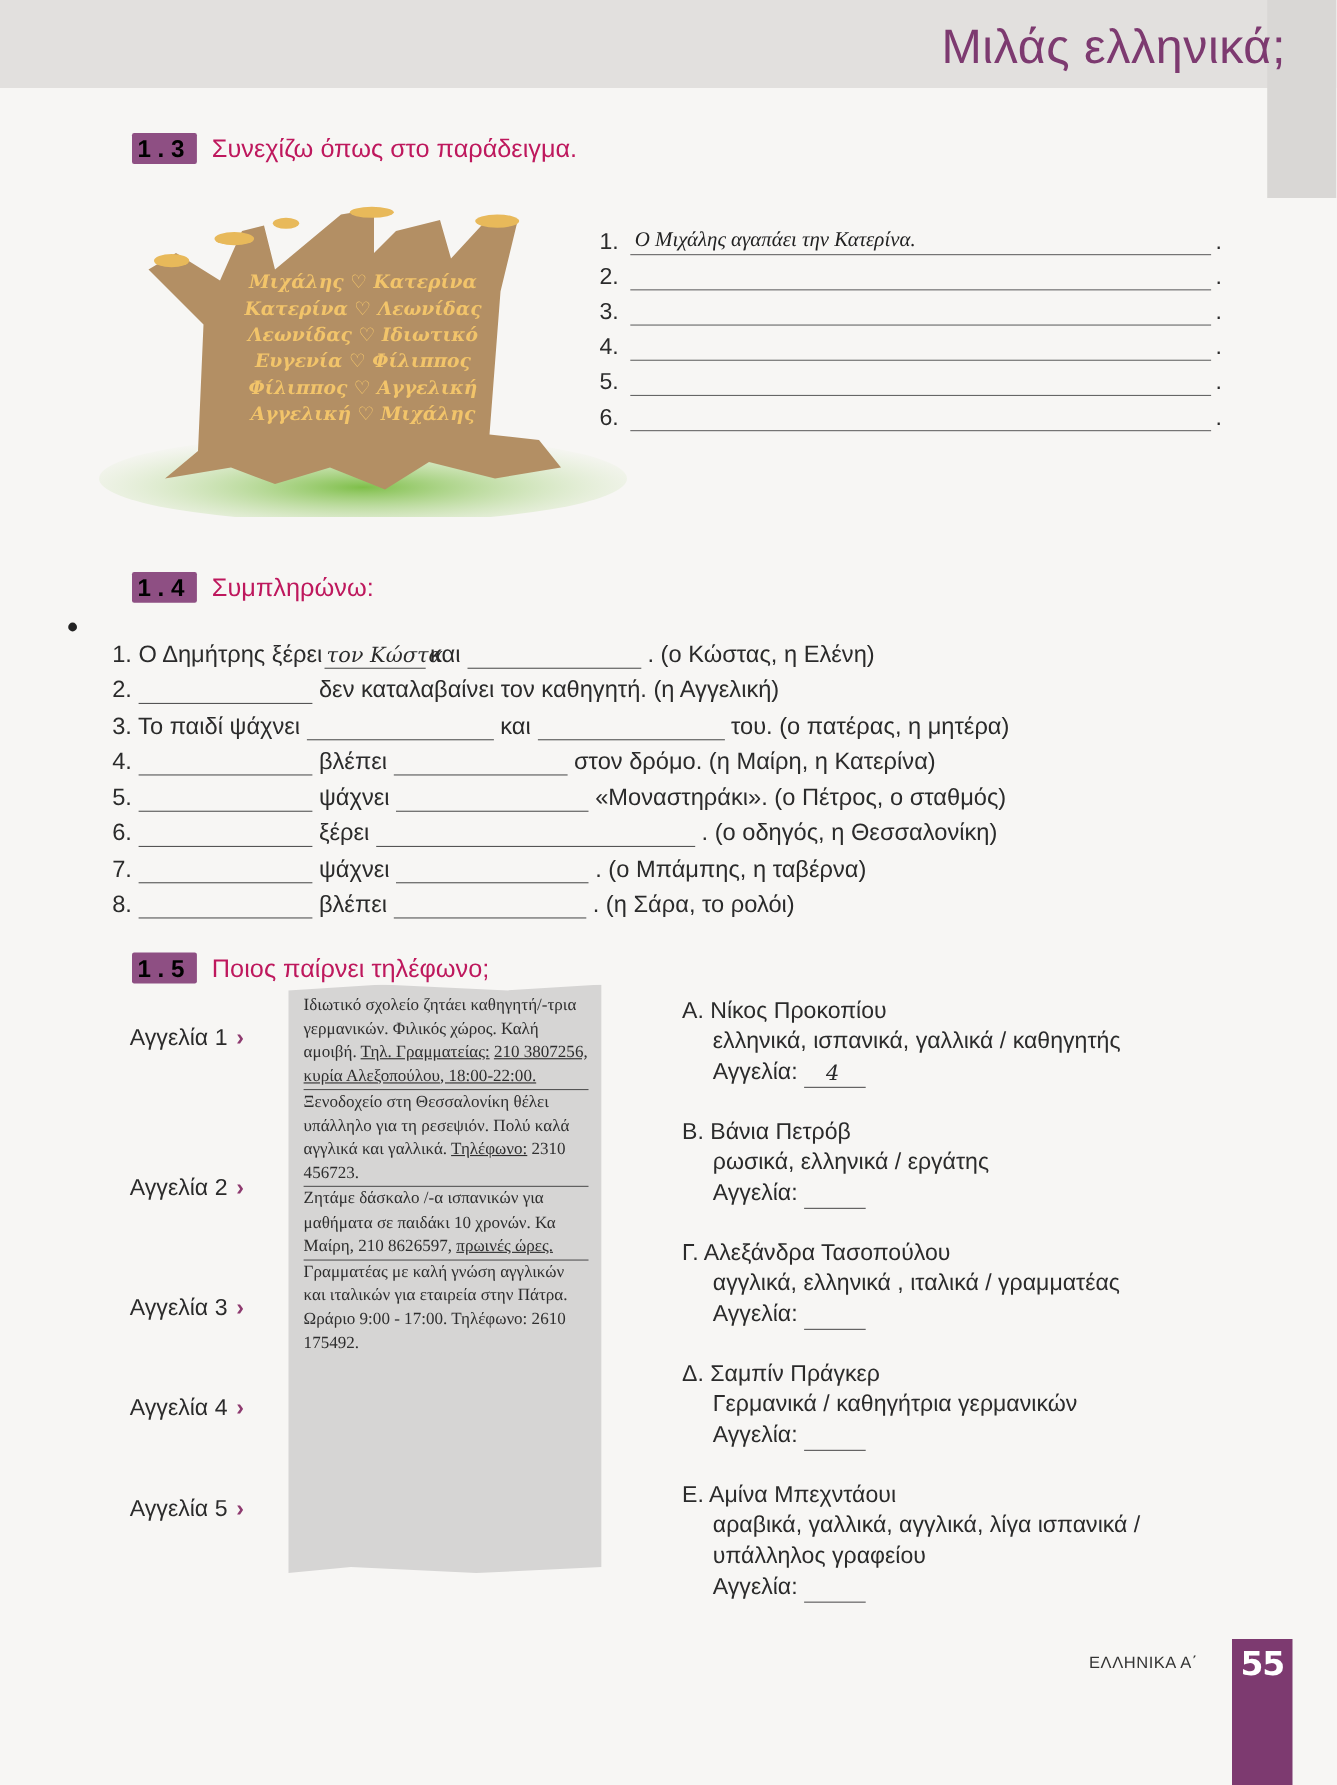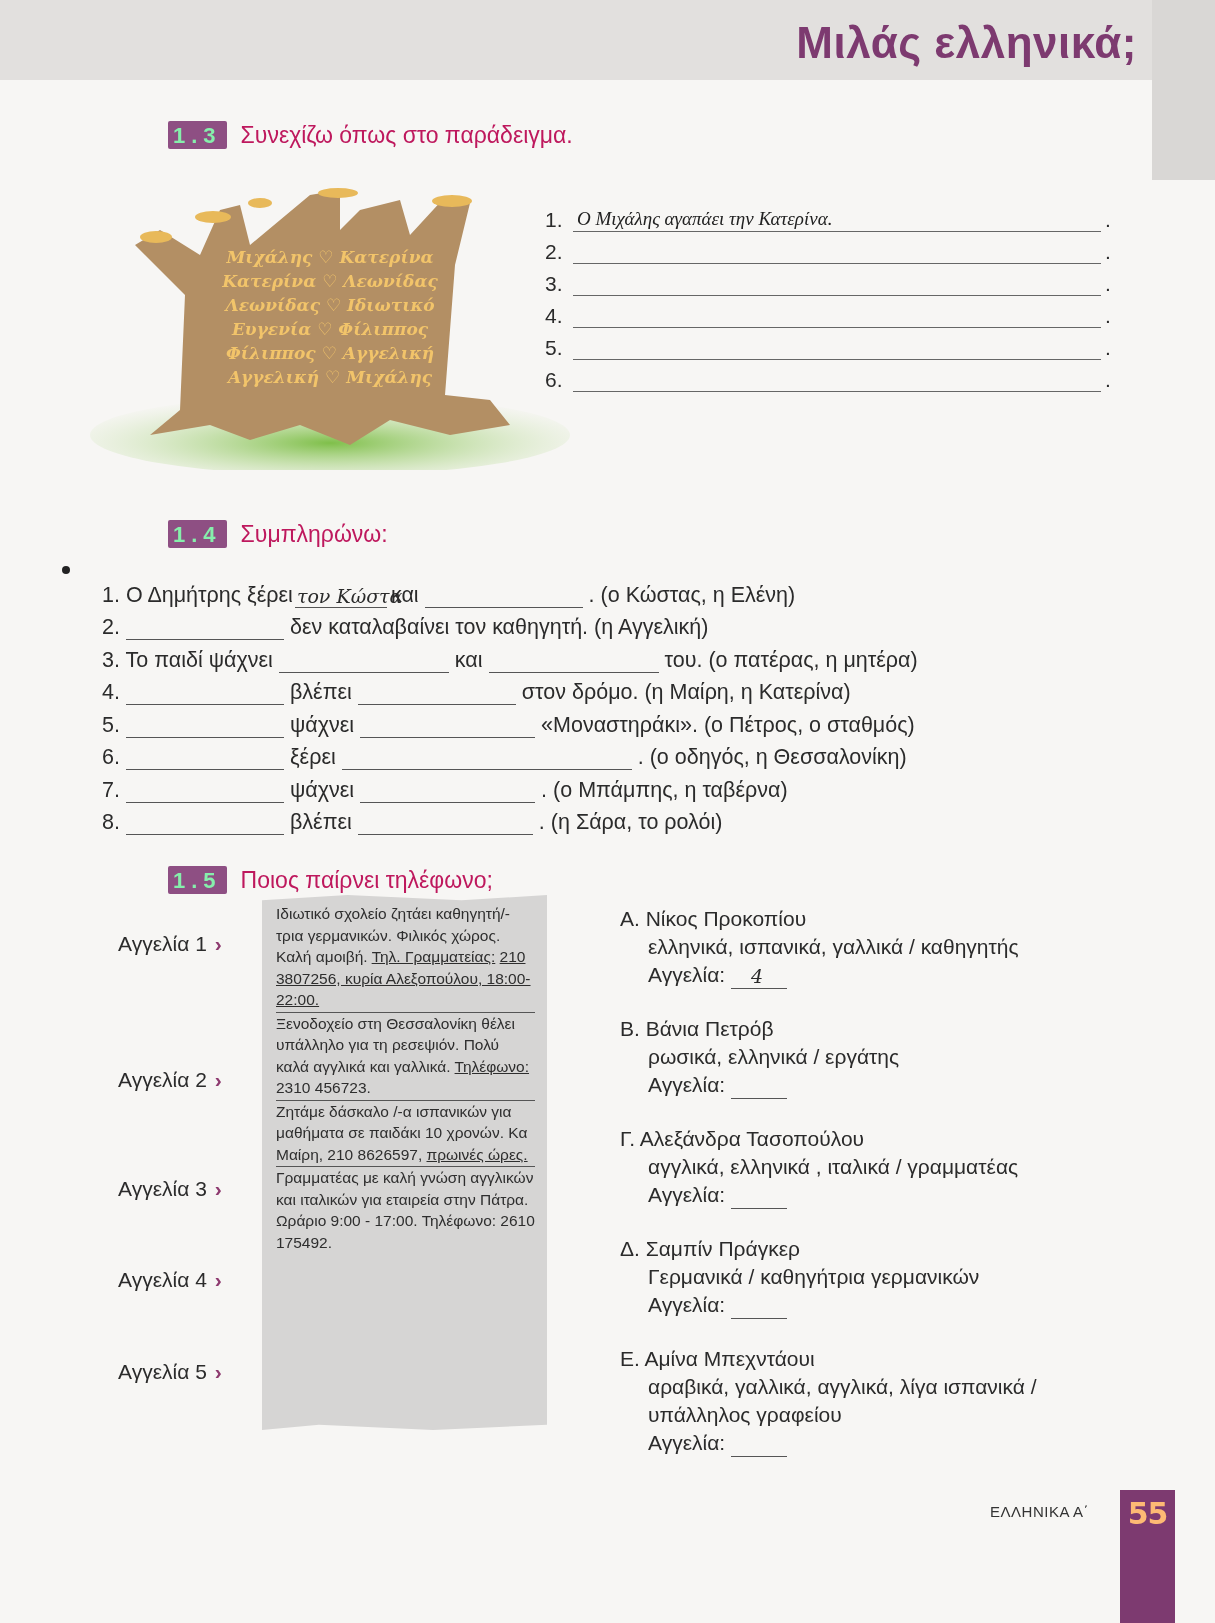--- a/index.html
+++ b/index.html
@@ -13,30 +13,29 @@
   }
   .top-band {
     position: absolute; left: 0; top: 0; width: 1215px; height: 80px;
     background: #e2e0de;
   }
   .right-band {
     position: absolute; right: 0; top: 0; width: 63px; height: 180px;
     background: #d9d7d5;
   }
   .page-title {
-    position: absolute; right: 78px; top: 18px;
-    font-size: 44px; color: #7d3a70; font-weight: bold;
+    position: absolute; right: 46px; top: 18px;
+    font-size: 44px; color: #7d3a70; font-weight: normal;
     letter-spacing: 0.5px;
   }
   .ex-head { position: absolute; display: flex; align-items: center; gap: 14px; }
   .ex-badge {
-    background: #8e4f83; color: #86efac; font-weight: bold; font-size: 22px;
+    background: #8e4f83; color: #000000; font-weight: bold; font-size: 22px;
     padding: 1px 5px 0 5px; height: 28px; line-height: 27px; letter-spacing: 6px;
     border-radius: 2px;
-    margin-left: 48px;
   }
   .ex-title { font-size: 23px; color: #be185d; }
 
   
   .tree { position: absolute; left: 90px; top: 185px; width: 480px; height: 285px; }
   .tree svg { width: 100%; height: 100%; }
 
   .lines13 { position: absolute; left: 545px; top: 200px; width: 570px; }
   .l13 { display: flex; align-items: flex-end; height: 32px; font-size: 21px; }
   .l13 .num { width: 28px; }
@@ -53,35 +52,36 @@
   .u .hand { font-family: "DejaVu Serif", serif; font-style: italic; font-size: 19px; position: absolute; left: 2px; bottom: 0; }
   .ad-label { position: absolute; font-size: 21px; white-space: nowrap; }
   .ad-label .chev { color: #8e3a6f; font-weight: bold; margin-left: 8px; }
 
   .ads-box {
     position: absolute; left: 262px; top: 895px; width: 285px; height: 535px;
     background: #d6d5d4;
     padding: 8px 12px 0 14px;
     font-size: 15.5px; line-height: 21.5px; color: #2e2e2e;
     clip-path: polygon(0 1%, 30% 0, 70% 1%, 100% 0, 100% 99%, 60% 100%, 20% 99%, 0 100%);
+    font-family: Liberation Serif, serif;
   }
   .ad { border-bottom: 1.3px solid #555; padding-bottom: 1px; }
   .ad:last-child { border-bottom: none; }
   .ad .ul { text-decoration: underline; }
 
   .people { position: absolute; left: 620px; top: 905px; width: 470px; font-size: 21px; line-height: 28px; }
   .person { margin-bottom: 26px; }
   .person .indent { padding-left: 28px; }
   .ans { display: inline-block; width: 56px; border-bottom: 1.3px solid #555; height: 20px; vertical-align: bottom; position: relative; text-align: center; }
   .ans .hand { font-family: "DejaVu Serif", serif; font-style: italic; font-size: 19px; position: absolute; left: 20px; bottom: -2px; }
 
   .footer-text { position: absolute; left: 990px; top: 1503px; font-size: 15px; color: #333; letter-spacing: 0.5px; }
   .page-num {
     position: absolute; left: 1120px; top: 1490px; width: 55px; height: 133px;
-    background: #7d3a70; color: #fdba74; font-weight: bold; font-size: 30px;
+    background: #7d3a70; color: #ffffff; font-weight: bold; font-size: 30px;
     text-align: center; padding-top: 6px; font-family: "DejaVu Sans", sans-serif;
     letter-spacing: -1px;
   }
   .bullet { position: absolute; width: 8px; height: 8px; border-radius: 50%; background: #222; left: 62px; top: 566px; }
 </style>
 </head>
 <body>
 
 <div class="top-band"></div>
 <div class="right-band"></div>

